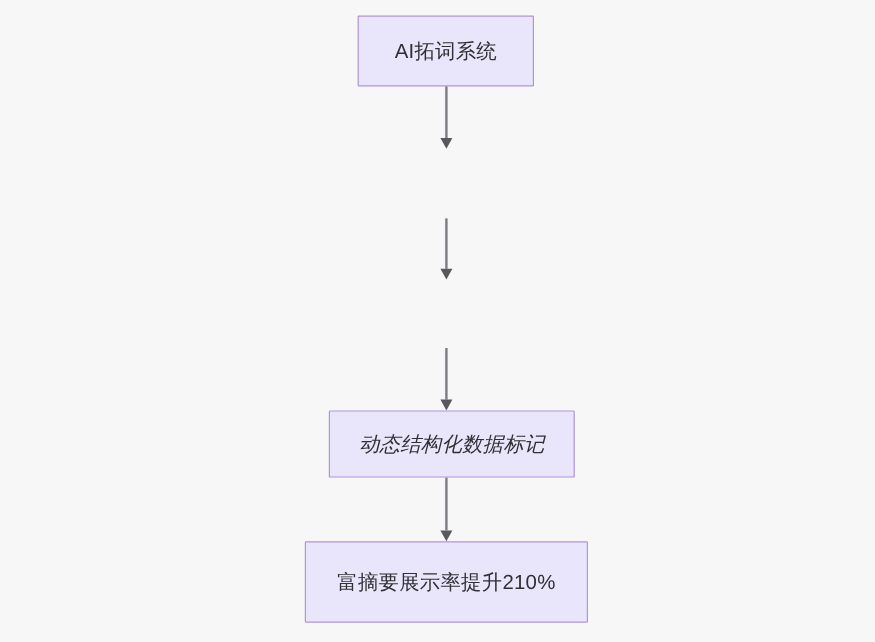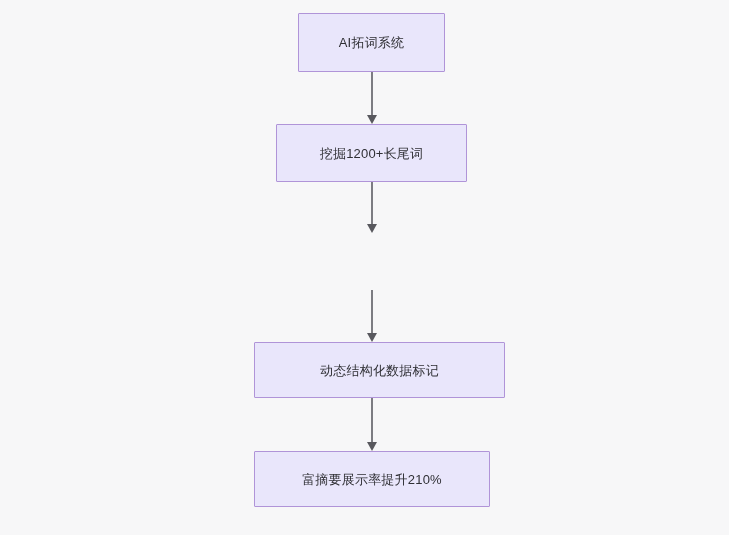--- a/index.html
+++ b/index.html
@@ -22,21 +22,21 @@
     position: absolute;
     box-sizing: border-box;
     background: #e9e6fb;
     border: 1.6px solid #b094d8;
     border-radius: 1px;
     display: flex;
     align-items: center;
     justify-content: center;
   }
   .node-label {
-    font-size: 13px;
+    font-size: 17px;
     line-height: 1;
     color: #2f2f34;
     letter-spacing: 0.2px;
     white-space: nowrap;
     text-align: left;
   }
   .edge {
     position: absolute;
     pointer-events: none;
   }
@@ -64,41 +64,38 @@
 
   <div class="node" style="left:298px; top:13px; width:147px; height:59px;">
     <span class="node-label">AI拓词系统</span>
   </div>
 
   <div class="edge" style="left:371px; top:72px; width:2px; height:52px;">
     <div class="edge-line" style="height:43px;"></div>
     <div class="edge-head" style="top:43px;"></div>
   </div>
 
-  <div class="node" style="left:276px; top:124px; width:191px; height:58px;">
-    <span class="node-label">挖掘1200+长尾词</span>
-  </div>
 
   <div class="edge" style="left:371px; top:182px; width:2px; height:51px;">
     <div class="edge-line" style="height:42px;"></div>
     <div class="edge-head" style="top:42px;"></div>
   </div>
 
 
   <div class="edge" style="left:371px; top:290px; width:2px; height:52px;">
     <div class="edge-line" style="height:43px;"></div>
     <div class="edge-head" style="top:43px;"></div>
   </div>
 
-  <div class="node" style="left:254px; top:342px; width:251px; height:56px;">
+  <div class="node" style="left:274px; top:342px; width:205px; height:56px;font-style:italic;">
     <span class="node-label">动态结构化数据标记</span>
   </div>
 
   <div class="edge" style="left:371px; top:398px; width:2px; height:53px;">
     <div class="edge-line" style="height:44px;"></div>
     <div class="edge-head" style="top:44px;"></div>
   </div>
 
-  <div class="node" style="left:254px; top:451px; width:236px; height:56px;">
+  <div class="node" style="left:254px; top:451px; width:236px; height:68px;">
     <span class="node-label">富摘要展示率提升210%</span>
   </div>
 
 </div>
 
 </body></html>

